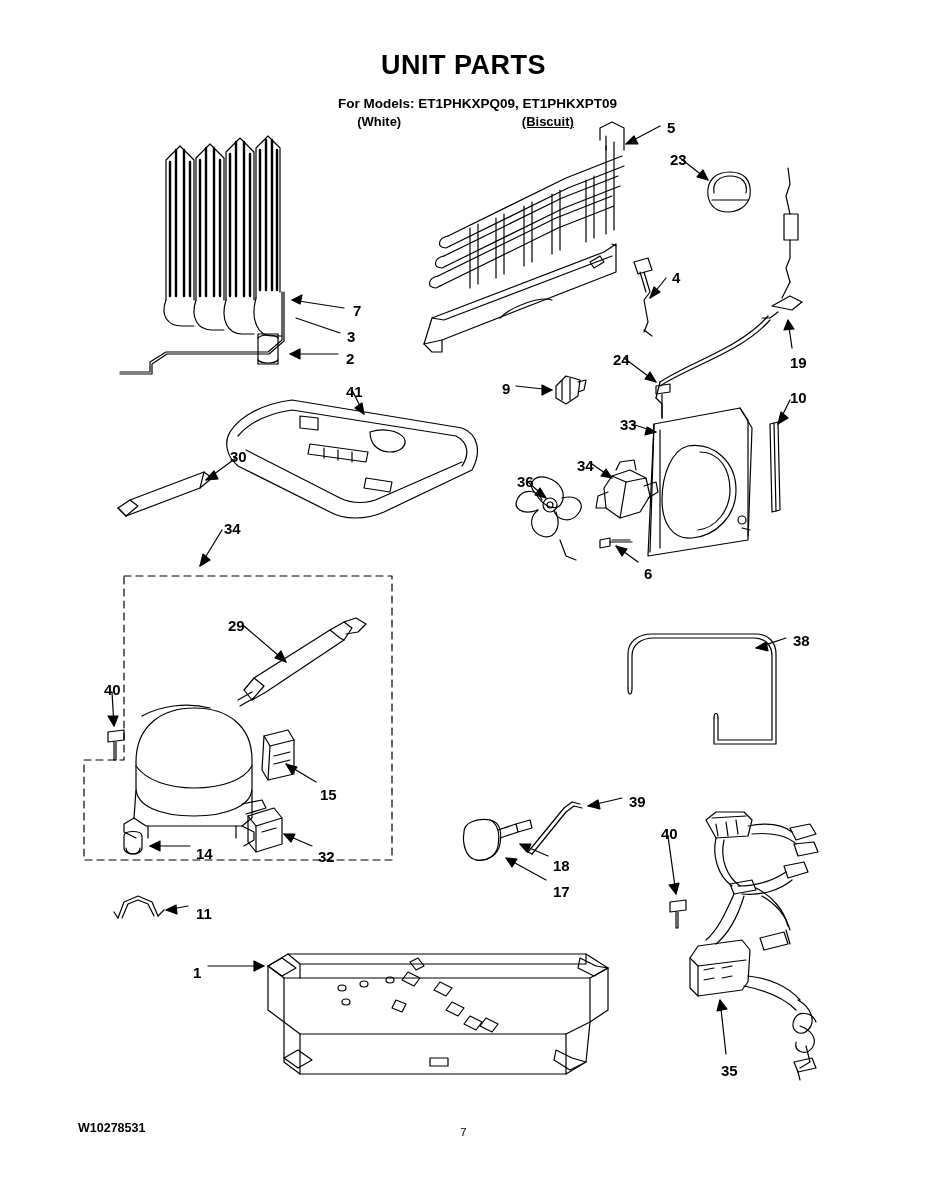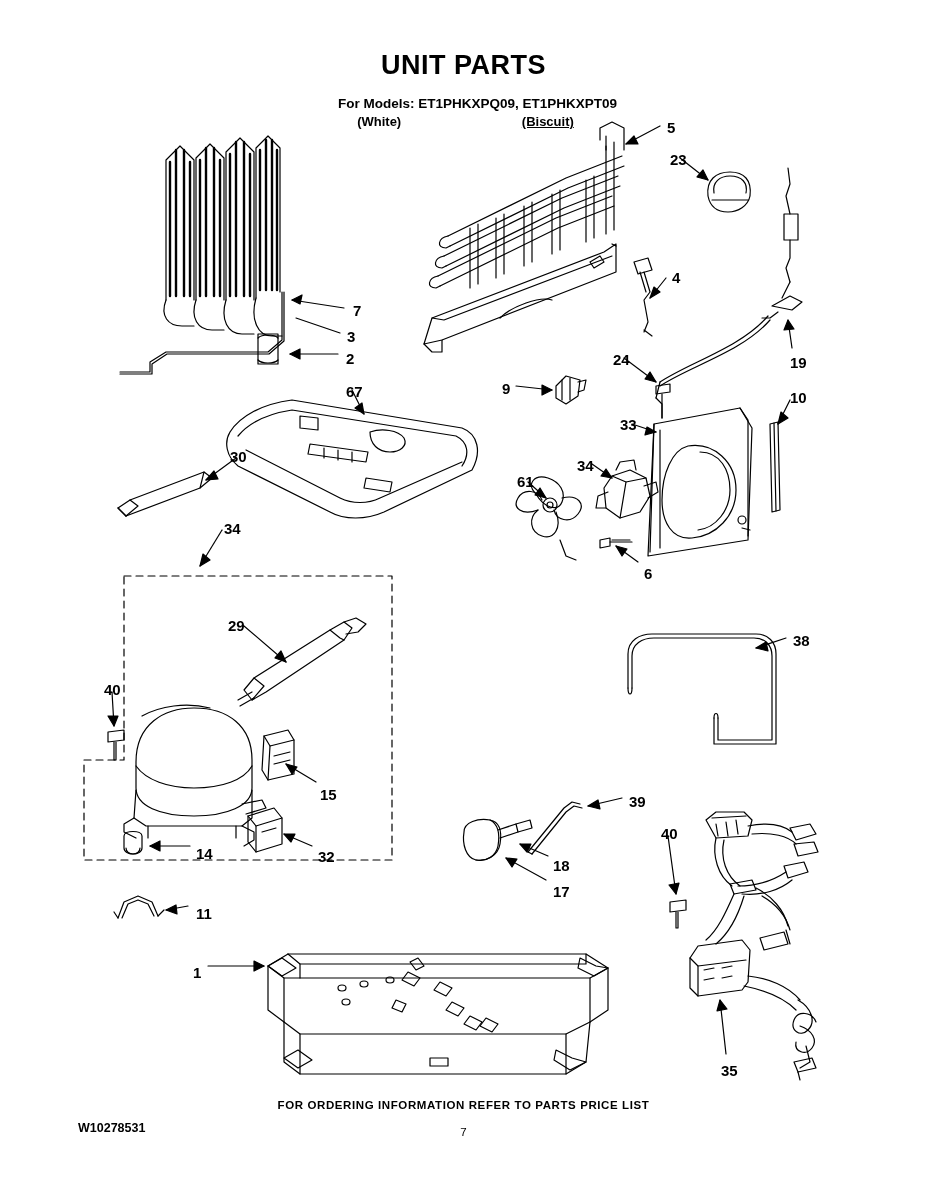--- a/index.html
+++ b/index.html
@@ -551,24 +551,23 @@
     <div class="callout" style="left:104px; top:682px;">40</div>
     <div class="callout" style="left:670px; top:152px;">23</div>
     <div class="callout" style="left:613px; top:352px;">24</div>
     <div class="callout" style="left:224px; top:521px;">34</div>
     <div class="callout" style="left:228px; top:618px;">29</div>
     <div class="callout" style="left:230px; top:449px;">30</div>
     <div class="callout" style="left:318px; top:849px;">32</div>
     <div class="callout" style="left:620px; top:417px;">33</div>
     <div class="callout" style="left:577px; top:458px;">34</div>
     <div class="callout" style="left:721px; top:1063px;">35</div>
-    <div class="callout" style="left:517px; top:474px;">61</div>
+    <div class="callout" style="left:517px; top:474px;">36</div>
     <div class="callout" style="left:793px; top:633px;">38</div>
     <div class="callout" style="left:629px; top:794px;">39</div>
     <div class="callout" style="left:661px; top:826px;">40</div>
-    <div class="callout" style="left:346px; top:384px;">67</div>
+    <div class="callout" style="left:346px; top:384px;">41</div>
   </div>
 
-  <div class="footer-note">FOR ORDERING INFORMATION REFER TO PARTS PRICE LIST</div>
   <div class="doc-code">W10278531</div>
   <div class="page-number">7</div>
 
 </div>
 
 </body></html>

